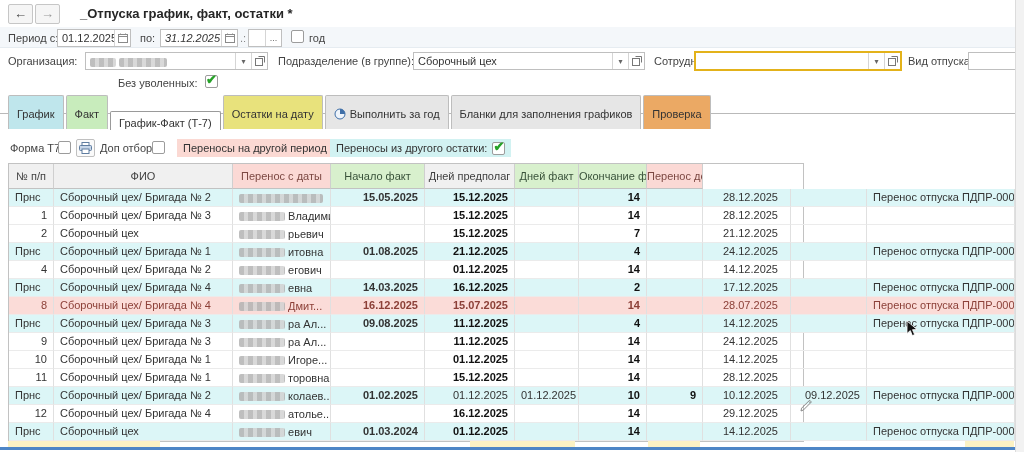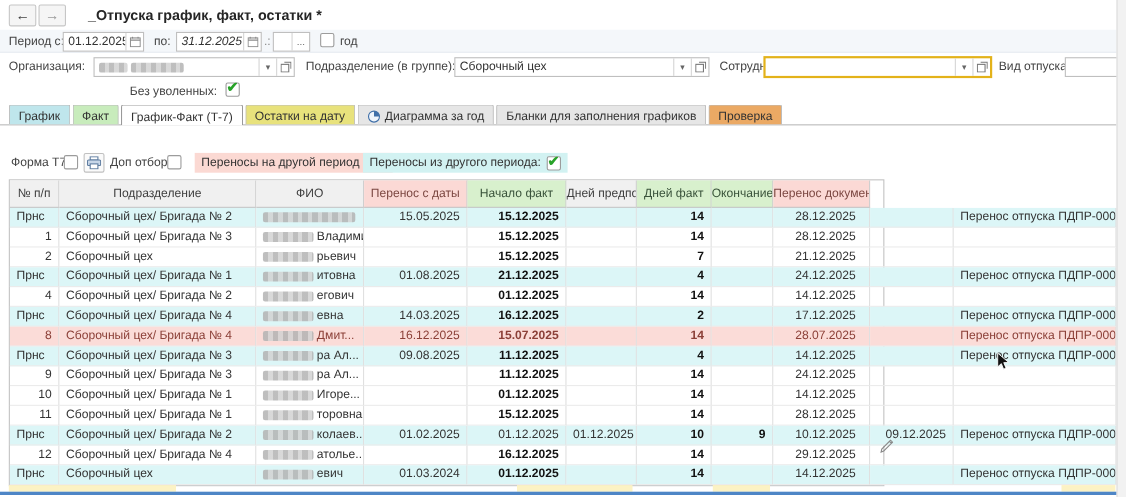--- a/index.html
+++ b/index.html
@@ -19,21 +19,21 @@
   .focus-yellow{border:2px solid #e3b21a;height:20px;}
   .cb{position:absolute;width:13px;height:13px;border:1px solid #9c9c9c;border-radius:2px;background:#fff;cursor:pointer;}
   .cb .mark{position:absolute;left:0px;top:-4px;color:#27a228;font-weight:bold;font-size:13px;}
   .runbtn{position:absolute;left:8px;top:72px;width:97px;height:20px;border:1px solid #bdbdbd;border-radius:2px;background:#fdfdfd;
           display:flex;align-items:center;gap:7px;padding-left:9px;cursor:pointer;}
   .play{width:0;height:0;border-left:8px solid #2fa12f;border-top:5px solid transparent;border-bottom:5px solid transparent;}
   .blur-chunk{display:inline-block;height:9px;border-radius:2px;vertical-align:middle;opacity:.85;
           background:repeating-linear-gradient(90deg,#b3b3b3 0 5px,#d2d2d2 5px 9px);}
   
   .tabs{position:absolute;left:8px;top:95px;display:flex;gap:2px;align-items:flex-end;z-index:2;}
-  .tab{height:18px;padding:3px 8px 0 8px;border:1px solid #bdbdbd;border-bottom:none;border-radius:2px 2px 0 0;
+  .tab{height:34px;padding:3px 8px 0 8px;border:1px solid #bdbdbd;border-bottom:none;border-radius:2px 2px 0 0;
        white-space:nowrap;cursor:pointer;color:#333;display:flex;align-items:center;gap:4px;}
   .tab.active{background:#fff;height:19px;border-color:#9a9a9a;margin-bottom:-1px;z-index:3;text-align:center;}
   .tabline{position:absolute;left:0;top:113px;width:1015px;height:1px;background:#b9b9b9;}
   .info{position:absolute;left:10px;top:120px;color:#333;}
   
   .printbtn{position:absolute;left:76px;top:139px;width:19px;height:18px;border:1px solid #c0c0c0;border-radius:2px;
             background:#fafafa;display:flex;align-items:center;justify-content:center;cursor:pointer;}
   .band{position:absolute;top:139px;height:18px;display:inline-flex;align-items:center;gap:5px;padding:0 6px;}
   .band .cb2{position:relative;width:13px;height:13px;border:1px solid #9c9c9c;border-radius:2px;background:#fff;cursor:pointer;}
   .band .cb2 .mark{position:absolute;left:0;top:-4px;color:#27a228;font-weight:bold;font-size:13px;}
@@ -45,21 +45,21 @@
   .th{height:25px;line-height:25px;text-align:center;background:#f0f0f0;border-right:1px solid #cfcfcf;border-bottom:1px solid #c2c2c2;
       color:#3f3f3f;white-space:nowrap;overflow:hidden;cursor:pointer;}
   .th.tint-pink{background:#fbd9d5;color:#7c4842;}
   .th.tint-green{background:#d8f0cd;color:#39523a;}
   .td{height:18px;line-height:17px;border-right:1px solid #e0e0e0;border-bottom:1px solid #ebebeb;
       padding:0 6px;white-space:nowrap;overflow:hidden;cursor:pointer;}
   .bg-cyan .td{background:#dcf6f7;}
   .bg-pink .td{background:#fbdcd8;color:#8c4038;}
   .ra{text-align:right;} .bold{font-weight:bold;color:#111;}
   .bg-pink .bold{color:#8c4038;}
-  .td.c3{} .td.c5{padding-right:10px;} .td.c8{padding-right:12px;}
+  .td.c3{font-weight:bold;} .td.c5{padding-right:10px;} .td.c8{padding-right:12px;}
   .name-tail{vertical-align:middle;}
   
   .ystrip{position:absolute;top:441px;height:6px;background:#fcf2c4;}
   .blueline{position:absolute;left:0;top:447px;width:1024px;height:3px;background:#4e86c6;}
   .vscroll{position:absolute;right:0;top:0;width:9px;height:452px;background:#f2f2f2;border-left:1px solid #dcdcdc;}
   .cursor{position:absolute;z-index:9;}
   svg{display:block;}
 </style>
 </head>
 <body>
@@ -167,21 +167,21 @@
       <div class="tab" style="background: rgb(232, 226, 124);">
         <span>Остатки на дату</span>
       </div>
       <div class="tab" style="background: rgb(230, 230, 230);">
         <span>
           <svg width="12" height="12" viewBox="0 0 12 12">
             <circle cx="6" cy="6" r="5" fill="#eef4fb" stroke="#3f6fa8"></circle>
             <path d="M6 6 L6 1 A5 5 0 0 1 11 6 Z" fill="#3f6fa8"></path>
           </svg>
         </span>
-        <span>Диаграмма за год</span>
+        <span>Выполнить за год</span>
       </div>
       <div class="tab" style="background: rgb(230, 230, 230);">
         <span>Бланки для заполнения графиков</span>
       </div>
       <div class="tab" style="background: rgb(235, 169, 100);">
         <span>Проверка</span>
       </div>
     </div>
   <div class="tabline"></div>
 
@@ -197,30 +197,29 @@
   </div>
   <span class="lbl" style="left:100px;top:142px;">Доп отбор:</span>
   <span class="cb" style="left:152px;top:141px;"></span>
   <div class="band band-pink" style="left:177px;">
     <span>Переносы на другой период :</span>
     <span class="cb2">
         <span class="mark">✔</span>
       </span>
   </div>
   <div class="band band-cyan" style="left:330px;">
-    <span>Переносы из другого периода:</span>
+    <span>Переносы из другого остатки:</span>
     <span class="cb2">
         <span class="mark">✔</span>
       </span>
   </div>
 
   <div class="table">
     <div class="tr" id="thead">
         <div class="th tint-gray">№ п/п</div>
-        <div class="th tint-gray">Подразделение</div>
         <div class="th tint-gray">ФИО</div>
         <div class="th tint-pink">Перенос с даты</div>
         <div class="th tint-green">Начало факт</div>
         <div class="th tint-gray">Дней  предполаг</div>
         <div class="th tint-green">Дней факт</div>
         <div class="th tint-green">Окончание факт</div>
         <div class="th tint-pink">Перенос документ</div>
       </div>
     <div id="tbody">
         <div class="tr bg-cyan">

